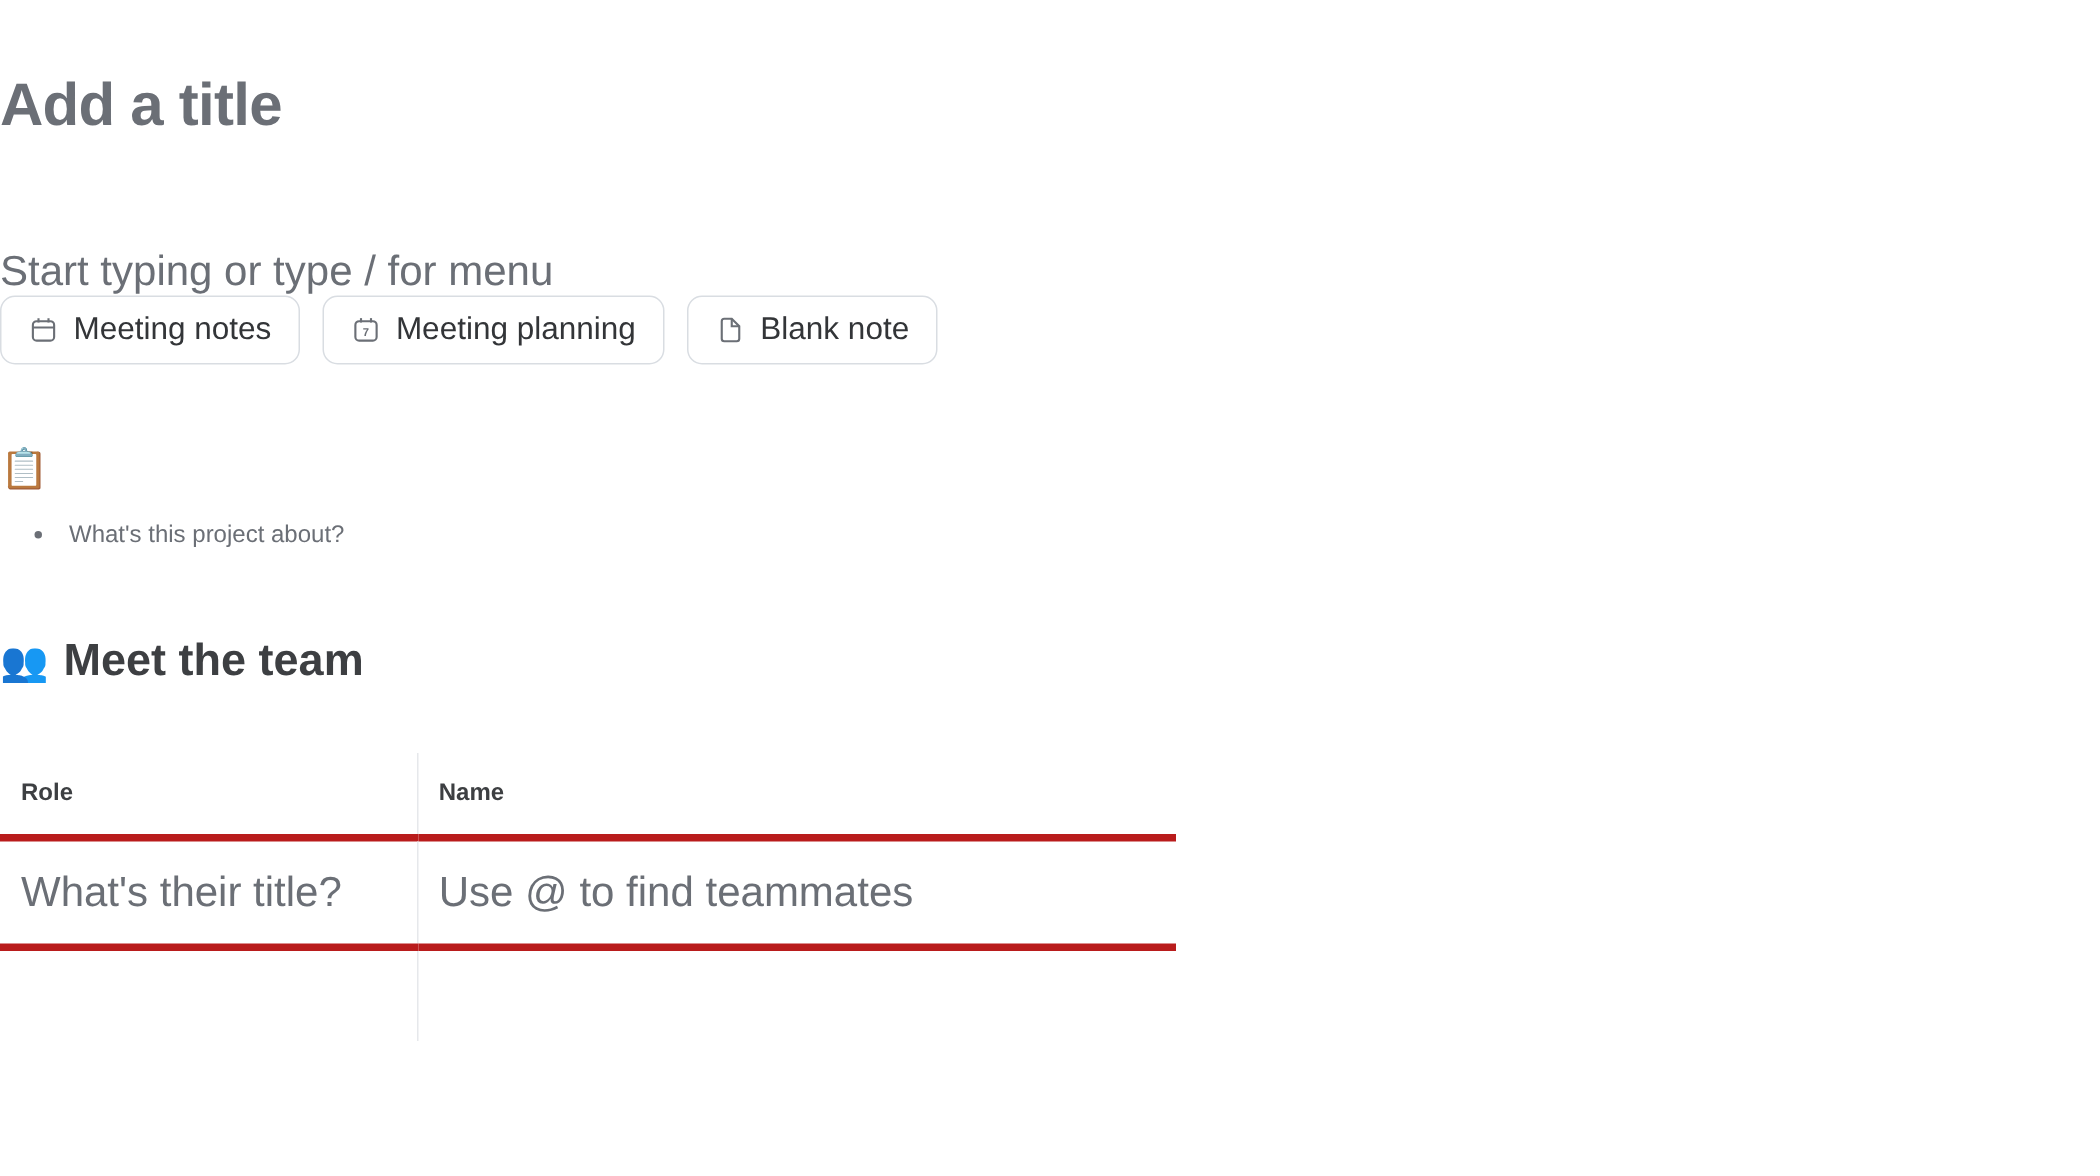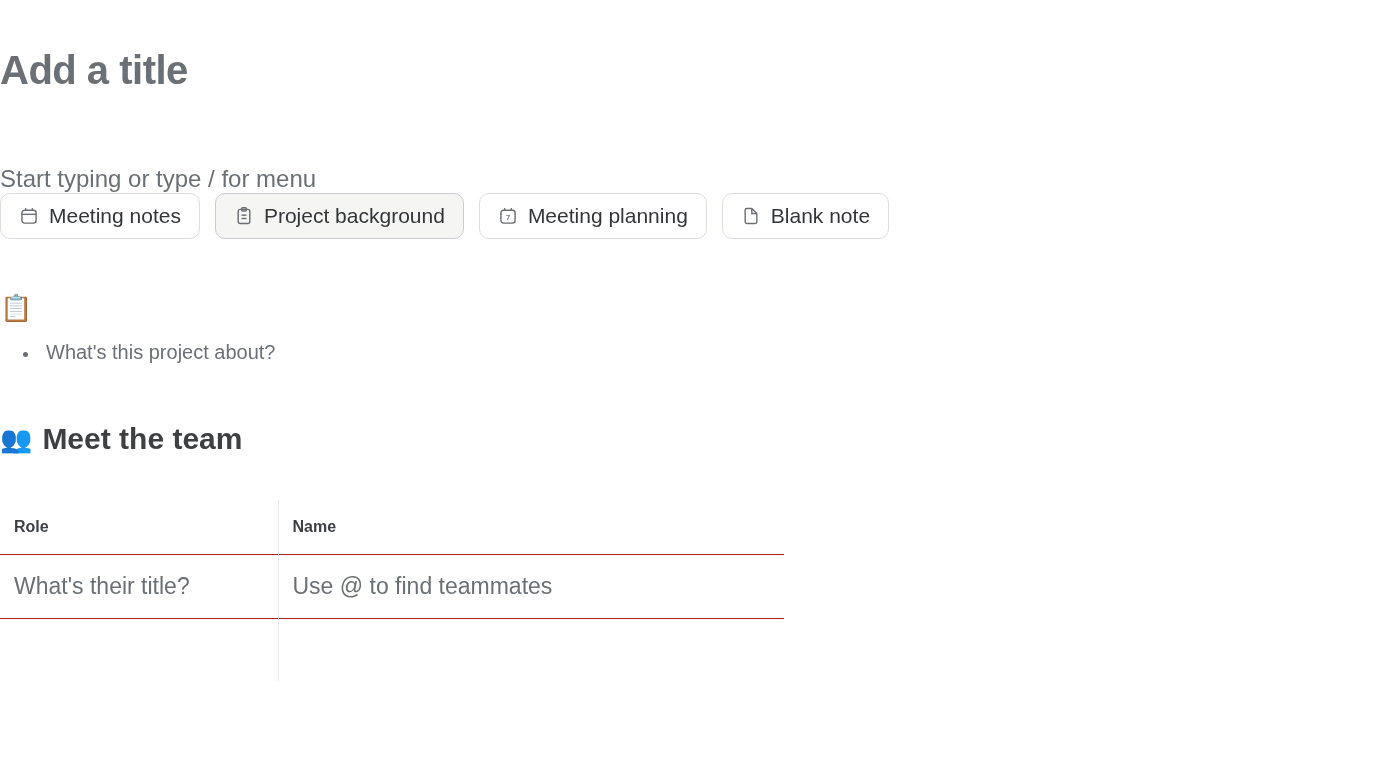--- a/index.html
+++ b/index.html
@@ -49,21 +49,21 @@
       margin-right: 28px;
       flex-shrink: 0;
     }
     .plus-btn svg {
       width: 18px;
       height: 18px;
       stroke: #6b6f76;
       stroke-width: 2;
     }
     .body-input {
-      font-size: 24px;
+      font-size: 28px;
       color: #6b6f76;
       border: none;
       outline: none;
       width: 100%;
       background: transparent;
     }
     .body-input::placeholder {
       color: #6b6f76;
     }
     .template-row {
@@ -117,21 +117,21 @@
     }
     .emoji {
       font-size: 26px;
       line-height: 1;
     }
     .bullet-list {
       list-style: disc;
       margin-top: 20px;
       margin-left: 40px;
       color: #6b6f76;
-      font-size: 20px;
+      font-size: 16px;
     }
     .bullet-list li {
       padding-left: 6px;
     }
     .bullet-list li::marker {
       color: #6b6f76;
       font-size: 18px;
     }
     .team-table {
       margin-top: 44px;
@@ -143,24 +143,24 @@
       font-weight: 500;
       vertical-align: middle;
     }
     .team-table th {
       font-size: 16px;
       color: #3d3f42;
       padding: 18px 14px 18px 14px;
       font-weight: 600;
     }
     .team-table td {
-      font-size: 23px;
+      font-size: 28px;
       color: #6b6f76;
       padding: 18px 14px;
-      border-top: 1px solid #b91c1c;
+      border-top: 5px solid #b91c1c;
     }
     .team-table .col-role {
       width: 278px;
       border-right: 1px solid #e6e8eb;
     }
     .team-table tr.empty td {
       height: 62px;
     }
   </style>
 </head>
@@ -189,31 +189,20 @@
         <svg viewBox="0 0 24 24">
             <rect x="3.5" y="5" width="17" height="15.5" rx="3"></rect>
             <line x1="3.5" y1="10" x2="20.5" y2="10"></line>
             <line x1="8" y1="2.5" x2="8" y2="6"></line>
             <line x1="16" y1="2.5" x2="16" y2="6"></line>
           </svg>
       </span>
       <span>Meeting notes</span>
     </div>
 
-    <div class="template-chip selected">
-      <span class="chip-icon">
-        <svg viewBox="0 0 24 24">
-            <rect x="5" y="4" width="14" height="17" rx="2.5"></rect>
-            <rect x="9" y="2" width="6" height="4" rx="1.5"></rect>
-            <line x1="9" y1="11" x2="15" y2="11"></line>
-            <line x1="9" y1="15" x2="15" y2="15"></line>
-          </svg>
-      </span>
-      <span>Project background</span>
-    </div>
 
 
     <div class="template-chip">
       <span class="chip-icon">
         <svg viewBox="0 0 24 24">
             <rect x="3.5" y="5" width="17" height="15.5" rx="3"></rect>
             <line x1="8" y1="2.5" x2="8" y2="6"></line>
             <line x1="16" y1="2.5" x2="16" y2="6"></line>
             <text x="12" y="17" text-anchor="middle" font-size="9" fill="#6b6f76" stroke="none" font-family="Arial" font-weight="600">7</text>
           </svg>

